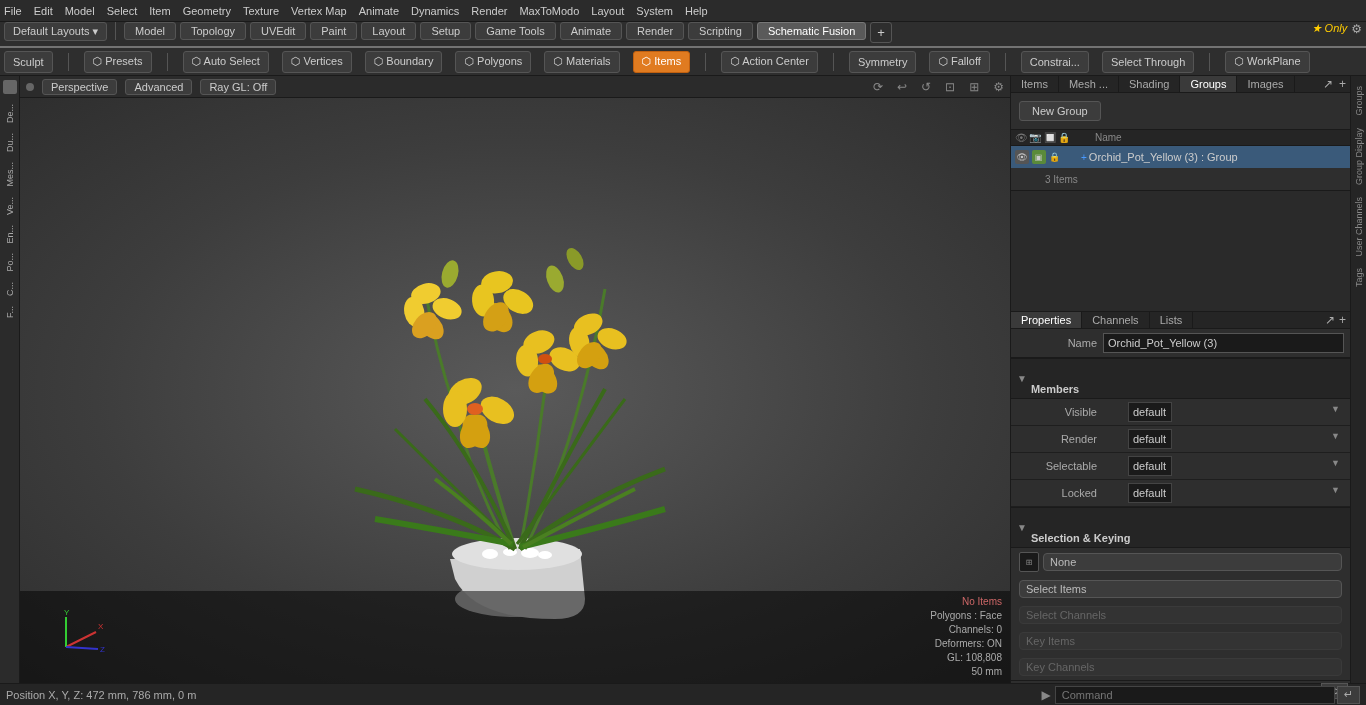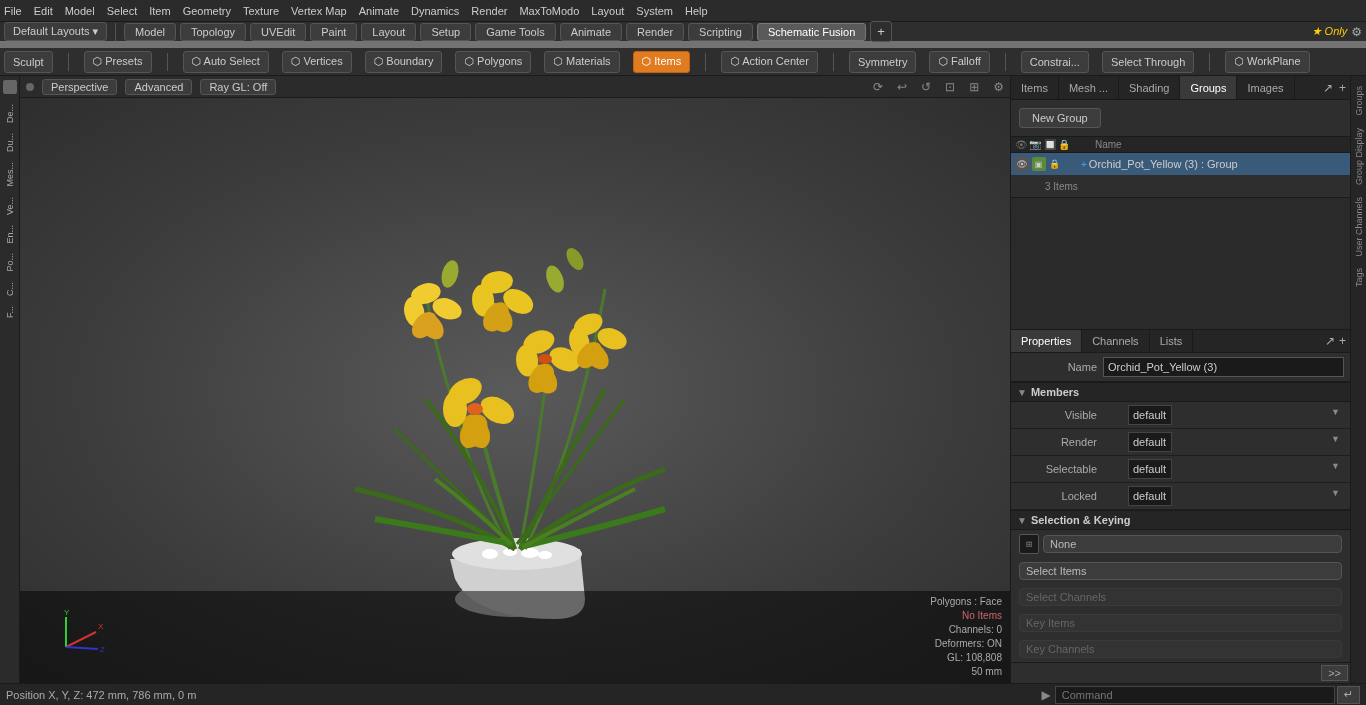--- a/index.html
+++ b/index.html
@@ -3,21 +3,21 @@
   <meta charset="utf-8">
   <style>
     * { box-sizing: border-box; margin: 0; padding: 0; }
     body { background: #3a3a3a; color: #ccc; font-family: Arial, sans-serif; font-size: 11px; width: 1366px; height: 705px; overflow: hidden; }
 
     
     #menubar { display: flex; align-items: center; background: #2b2b2b; height: 22px; padding: 0 4px; gap: 12px; border-bottom: 1px solid #1a1a1a; }
     #menubar span { color: #ccc; cursor: pointer; font-size: 11px; }
 
     
-    #toolbar1 { display: flex; align-items: center; background: #2e2e2e; height: 26px; border-bottom: 7px solid #737373; padding: 0 4px; gap: 4px; }
+    #toolbar1 { display: flex; align-items: flex-start; background: #2e2e2e; height: 26px; border-bottom: 2px solid #737373; padding: 0 4px; gap: 4px; }
     .tb1-layouts { background: #3c3c3c; border: 1px solid #555; border-radius: 3px; padding: 2px 8px; color: #ccc; font-size: 11px; cursor: pointer; }
     .tb1-sep { width: 1px; background: #555; height: 18px; margin: 0 4px; }
     .tab-btn { background: #3c3c3c; border: 1px solid #555; border-radius: 3px; padding: 2px 10px; color: #ccc; font-size: 11px; cursor: pointer; }
     .tab-btn.active { background: #5a5a5a; color: #fff; border-color: #777; }
     .plus-btn { background: none; border: 1px solid #555; border-radius: 3px; padding: 2px 6px; color: #ccc; font-size: 13px; cursor: pointer; }
     .star-badge { color: #ffcc00; font-size: 11px; font-style: italic; }
     .gear-icon { color: #aaa; font-size: 12px; cursor: pointer; }
 
     
     #toolbar2 { display: flex; align-items: center; background: #2e2e2e; height: 28px; border-bottom: 1px solid #1a1a1a; padding: 0 4px; gap: 13px; }
@@ -81,21 +81,21 @@
     .props-icons-btn { color: #aaa; font-size: 12px; cursor: pointer; }
 
     
     .prop-name-row { display: flex; align-items: center; padding: 4px 6px; border-bottom: 1px solid #1a1a1a; }
     .prop-label { color: #aaa; font-size: 11px; width: 80px; text-align: right; margin-right: 6px; }
     .prop-input { background: #1a1a1a; border: 1px solid #555; color: #ccc; font-size: 11px; padding: 2px 4px; flex: 1; height: 20px; }
 
     
     .section-header { background: #252525; padding: 3px 6px; border-bottom: 1px solid #1a1a1a; border-top: 1px solid #1a1a1a; display: flex; align-items: center; cursor: pointer; }
     .section-arrow { color: #888; margin-right: 4px; font-size: 10px; }
-    .section-title { color: #ccc; font-size: 11px; font-weight: bold; }
+    .section-title { color: #ccc; font-size: 11px; font-weight: bold; margin-top: 21px; }
 
     
     .prop-row { display: flex; align-items: center; padding: 3px 6px; border-bottom: 1px solid #1e1e1e; gap: 25px; }
     .prop-select { background: #1a1a1a; border: 1px solid #444; color: #ccc; font-size: 11px; padding: 1px 4px; flex: 1; height: 20px; appearance: none; -webkit-appearance: none; }
     .prop-select-wrap { flex: 1; position: relative; }
     .prop-select-wrap::after { content: '▼'; position: absolute; right: 4px; top: 2px; font-size: 9px; color: #888; pointer-events: none; }
 
     
     .sk-btn { background: #3c3c3c; border: 1px solid #555; border-radius: 4px; color: #bbb; font-size: 11px; padding: 2px 6px; margin: 2px; cursor: pointer; flex: 1; text-align: left; }
     .sk-btn:disabled, .sk-btn.disabled { color: #666; border-color: #3a3a3a; background: #333; cursor: default; }
@@ -285,22 +285,22 @@
         <ellipse cx="300" cy="150" rx="7" ry="12" fill="#8a9a28" transform="rotate(-30,300,150)"></ellipse>
         <ellipse cx="175" cy="165" rx="8" ry="14" fill="#9aaa30" transform="rotate(15,175,165)"></ellipse>
 
         <path d="M238,435 Q160,420 100,410" stroke="#3a7a1a" stroke-width="6" fill="none"></path>
         <path d="M245,438 Q320,420 390,400" stroke="#3a7a1a" stroke-width="6" fill="none"></path>
         <path d="M236,435 Q200,400 160,370" stroke="#4a8020" stroke-width="4" fill="none"></path>
         <path d="M248,438 Q300,410 360,380" stroke="#4a8020" stroke-width="4" fill="none"></path>
       </svg>
 
       <div id="status-bar">
+        <div class="st-line st-noitems">No Items</div>
         <div class="st-line">Polygons : Face</div>
-        <div class="st-line st-noitems">No Items</div>
         <div class="st-line">Channels: 0</div>
         <div class="st-line">Deformers: ON</div>
         <div class="st-line">GL: 108,808</div>
         <div class="st-line">50 mm</div>
       </div>
 
       <div id="axis">
         <svg width="50" height="50">
           <line x1="10" y1="40" x2="40" y2="25" stroke="#cc3333" stroke-width="2"></line>
           <line x1="10" y1="40" x2="10" y2="10" stroke="#33cc33" stroke-width="2"></line>

